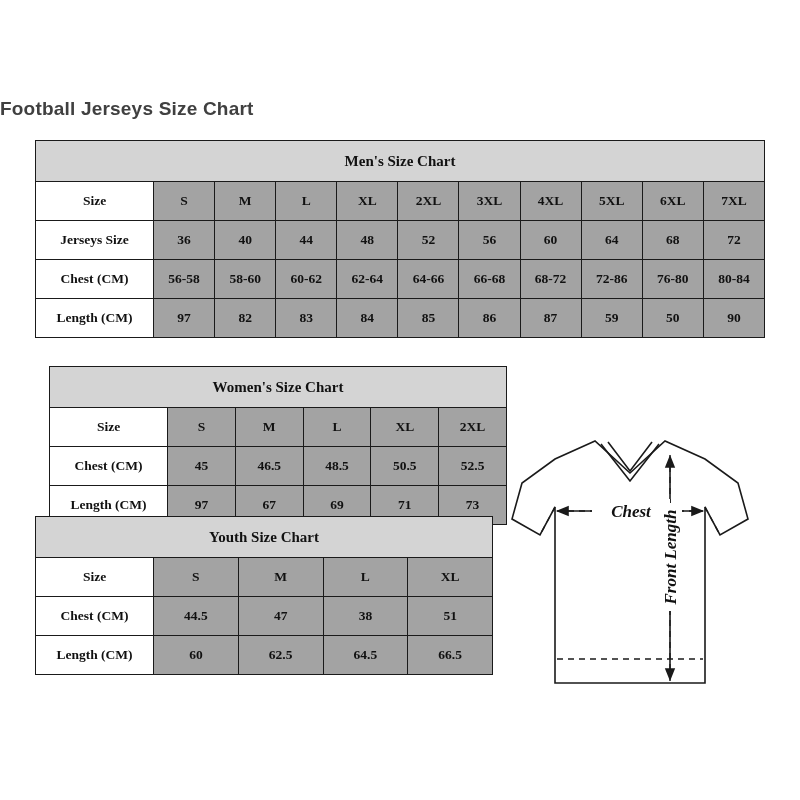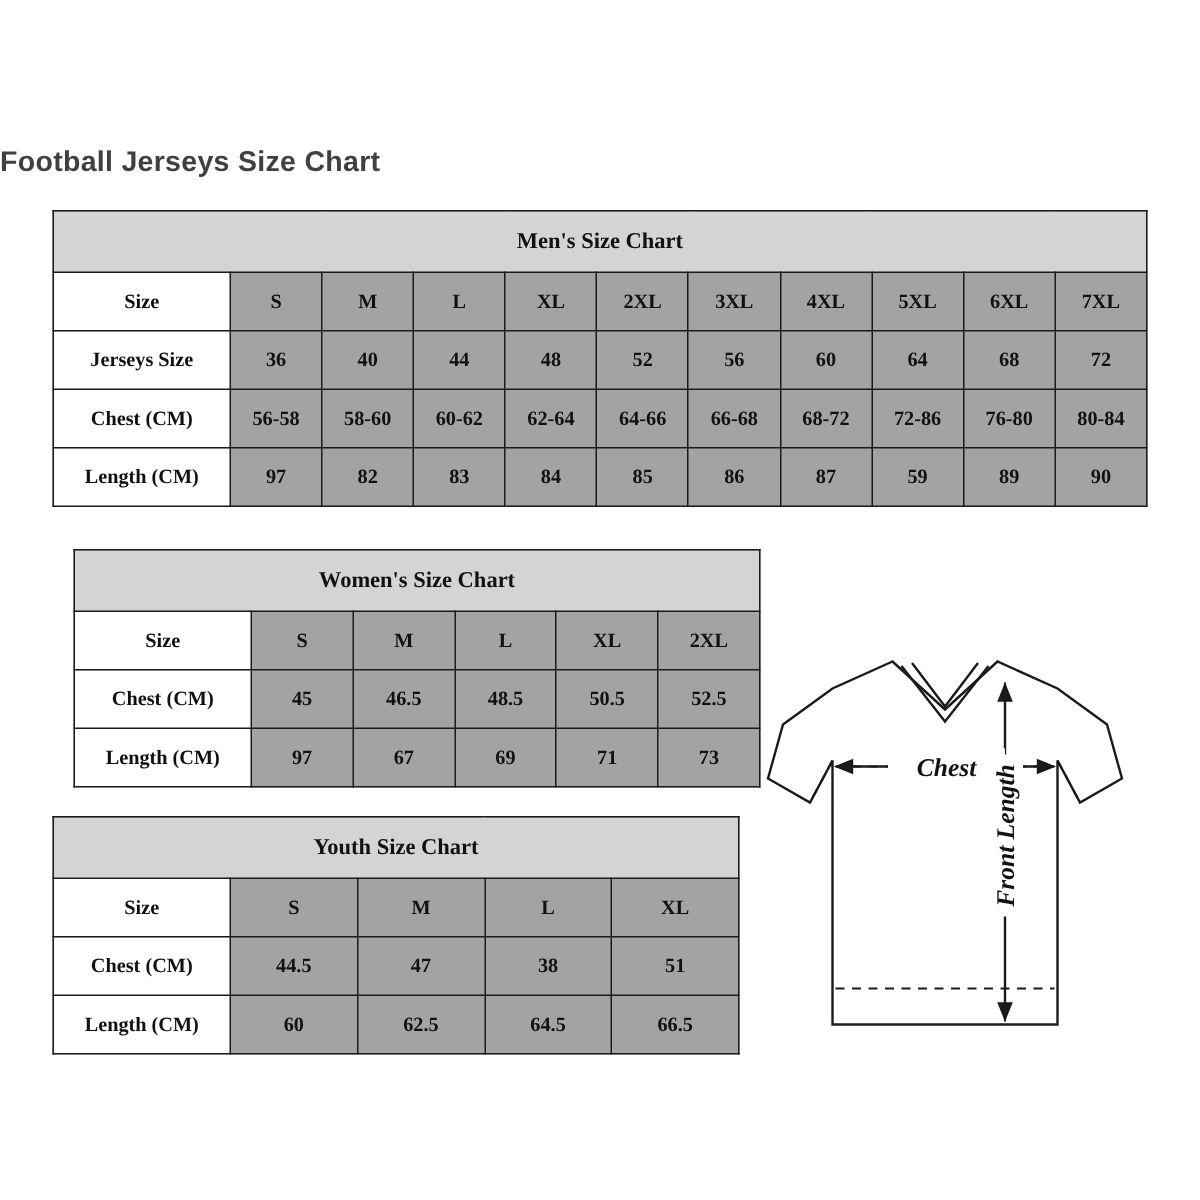--- a/index.html
+++ b/index.html
@@ -78,21 +78,21 @@
     top: 366px;
     width: 458px;
   }
   #womens-table-wrap table { width: 458px; }
   #womens-table-wrap col.lbl { width: 118px; }
 
   
   #youth-table-wrap {
     position: absolute;
     left: 35px;
-    top: 544px;
+    top: 516px;
     width: 500px;
   }
   #youth-table-wrap table { width: 458px; }
   #youth-table-wrap col.lbl { width: 118px; }
 
   
   #shirt-diagram {
     position: absolute;
     left: 500px;
     top: 411px;
@@ -185,21 +185,21 @@
         <tr>
           <td class="row-label">Length (CM)</td>
           <td>97</td>
           <td>82</td>
           <td>83</td>
           <td>84</td>
           <td>85</td>
           <td>86</td>
           <td>87</td>
           <td>59</td>
-          <td>89</td>
+          <td>50</td>
           <td>90</td>
         </tr>
       </tbody>
     </table>
   </div>
 
   <div id="womens-table-wrap">
     <table class="size-table">
       <colgroup>
         <col class="lbl">

